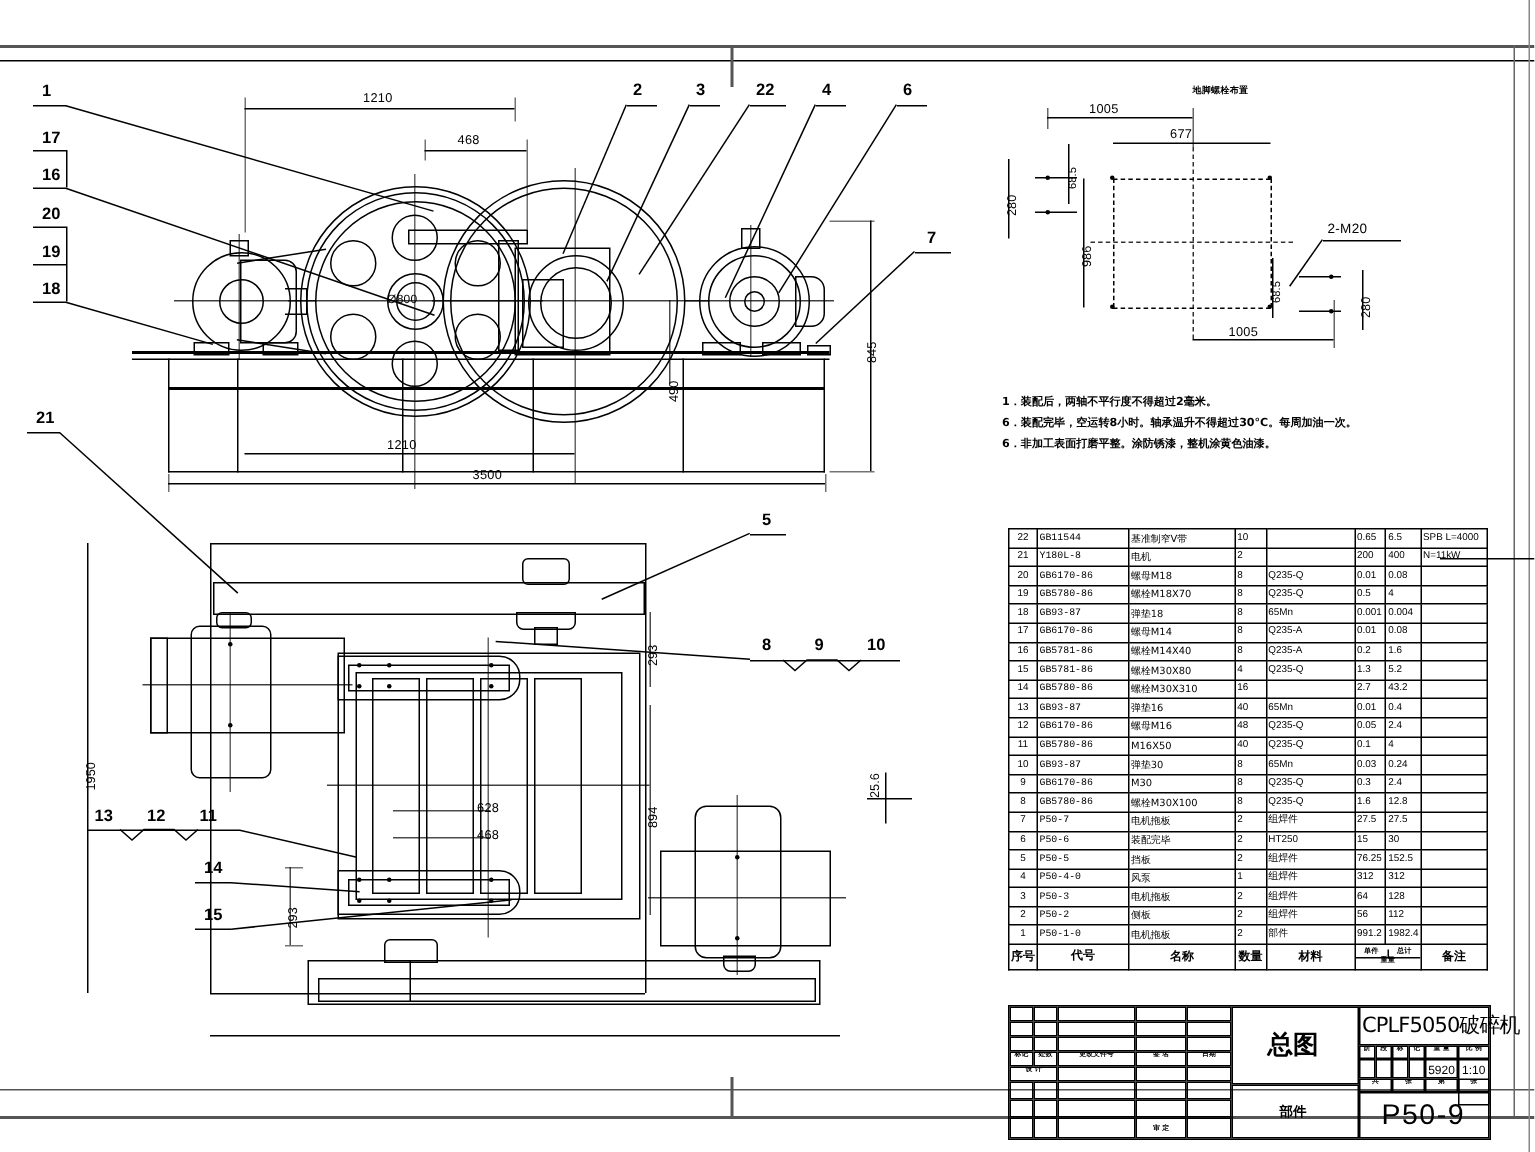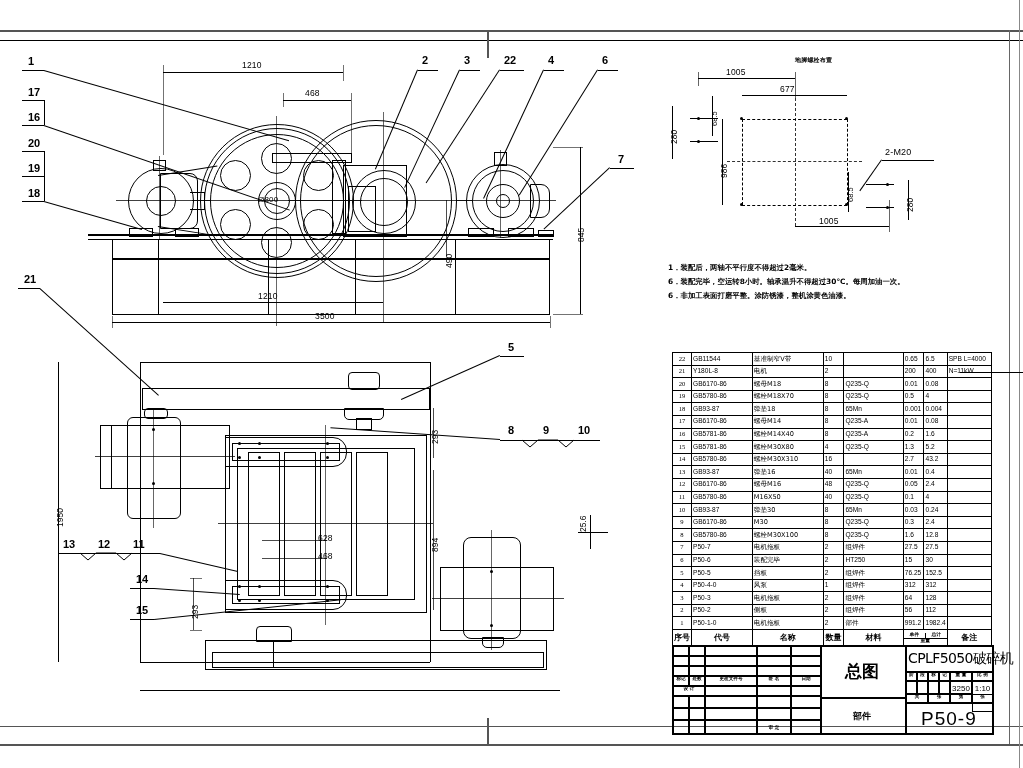--- a/index.html
+++ b/index.html
@@ -27,27 +27,27 @@
   .dashv{position:absolute;border-left:1px dashed #000;}
   .cl{position:absolute;border-top:1px solid #000;opacity:.75;}
   .cdot{position:absolute;width:3px;height:3px;background:#000;border-radius:50%;}
 
   
   #bom{position:absolute;left:672px;top:352px;width:320px;
        border-collapse:collapse;font-size:6.6px;line-height:1;}
   #bom td{border:.7px solid #000;padding:0 1px;height:11.6px;
           vertical-align:middle;overflow:hidden;white-space:nowrap;}
   #bom td.c{text-align:center;}
-  .w-no{width:16px;font-family:Liberation Serif, serif;}.w-code{width:62px;}.w-name{width:72px;}
+  .w-no{width:16px;}.w-code{width:62px;font-family:Liberation Mono, monospace;}.w-name{width:72px;}
   .w-qty{width:18px;}.w-mat{width:62px;}
   .w-u{width:18px;}.w-t{width:20px;}.w-rm{width:42px;}
   #bom tr.hdr td{font-weight:700;text-align:center;height:16px;font-size:8px;}
 
   
-  #tblk{position:absolute;left:672px;top:645px;width:320px;height:88px;
+  #tblk{position:absolute;left:672px;top:670px;width:320px;height:88px;
         border:1.2px solid #000;}
   #tblk div.cell{position:absolute;border:.7px solid #000;box-sizing:border-box;
         font-size:6px;text-align:center;line-height:1;overflow:hidden;}
   .bigtxt{position:absolute;white-space:nowrap;}
 
   
   #tech{position:absolute;left:668px;top:258px;width:330px;}
   #tech .ttl{text-align:center;font-size:12px;letter-spacing:6px;font-weight:700;}
   #tech .li{font-size:7.4px;margin-top:6px;line-height:1.1;white-space:nowrap;font-weight:700;}
 </style>
@@ -675,21 +675,21 @@
     <div class="cell cn" style="left:244px;top:26px;width:11px;height:9px;font-weight:700;font-size:4.6px;">段</div>
     <div class="cell cn" style="left:255px;top:26px;width:11px;height:9px;font-weight:700;font-size:4.6px;">标</div>
     <div class="cell cn" style="left:266px;top:26px;width:11px;height:9px;font-weight:700;font-size:4.6px;">记</div>
     <div class="cell cn" style="left:277px;top:26px;width:22px;height:9px;font-weight:700;font-size:4.6px;">重 量</div>
     <div class="cell cn" style="left:299px;top:26px;width:21px;height:9px;font-weight:700;font-size:4.6px;">比 例</div>
 
     <div class="cell" style="left:233px;top:35px;width:11px;height:13px;"></div>
     <div class="cell" style="left:244px;top:35px;width:11px;height:13px;"></div>
     <div class="cell" style="left:255px;top:35px;width:11px;height:13px;"></div>
     <div class="cell" style="left:266px;top:35px;width:11px;height:13px;"></div>
-    <div class="cell" style="left:277px;top:35px;width:22px;height:13px;font-size:8px;line-height:13px;">3250</div>
+    <div class="cell" style="left:277px;top:35px;width:22px;height:13px;font-size:8px;line-height:13px;">5920</div>
     <div class="cell" style="left:299px;top:35px;width:21px;height:31px;font-size:8px;line-height:13px;">1:10</div>
 
     <div class="cell cn" style="left:233px;top:48px;width:22px;height:9px;font-weight:700;font-size:4.6px;">共</div>
     <div class="cell cn" style="left:255px;top:48px;width:22px;height:9px;font-weight:700;font-size:4.6px;">张</div>
     <div class="cell cn" style="left:277px;top:48px;width:22px;height:9px;font-weight:700;font-size:4.6px;">第</div>
     <div class="cell cn" style="left:299px;top:48px;width:21px;height:9px;font-weight:700;font-size:4.6px;">张</div>
 
     <div class="cell" style="left:233px;top:57px;width:87px;height:31px;"></div>
     <span class="bigtxt" style="left:248px;top:62px;font-size:19px;letter-spacing:1px;">P50-9</span>
   </div>

